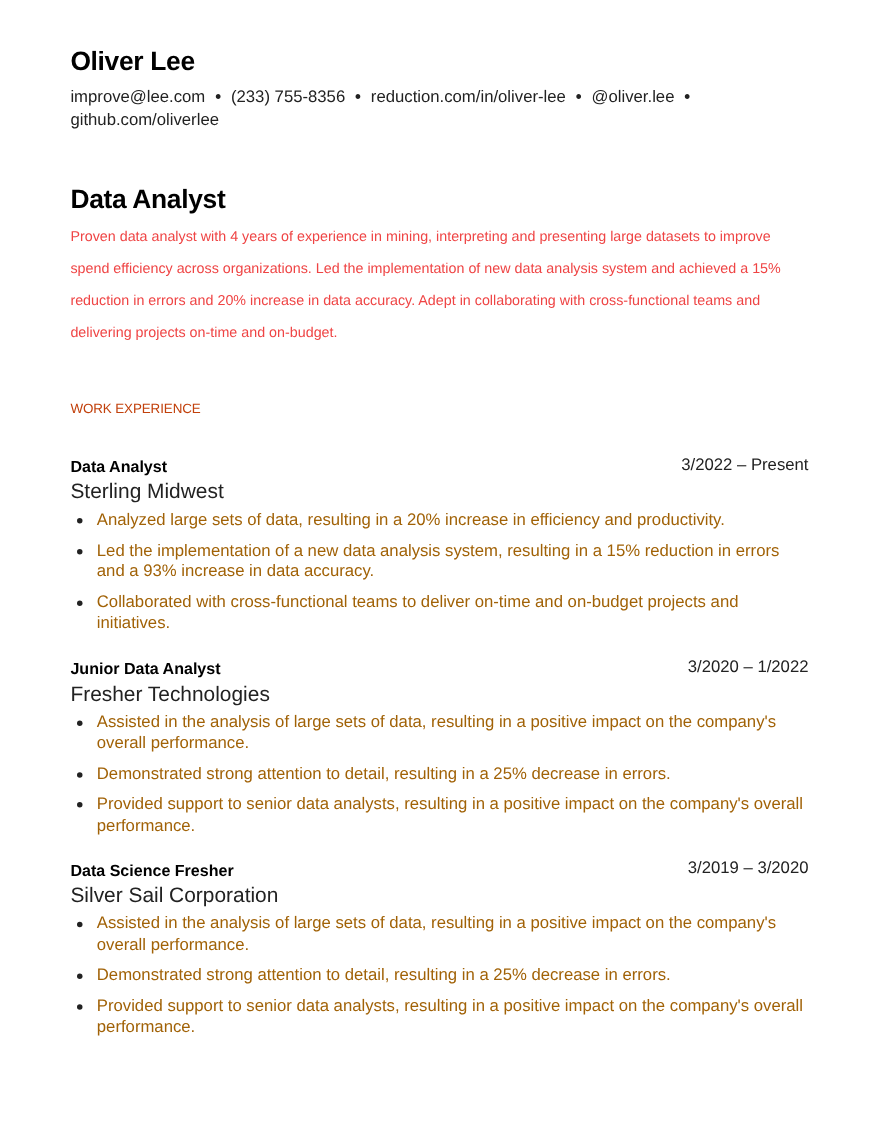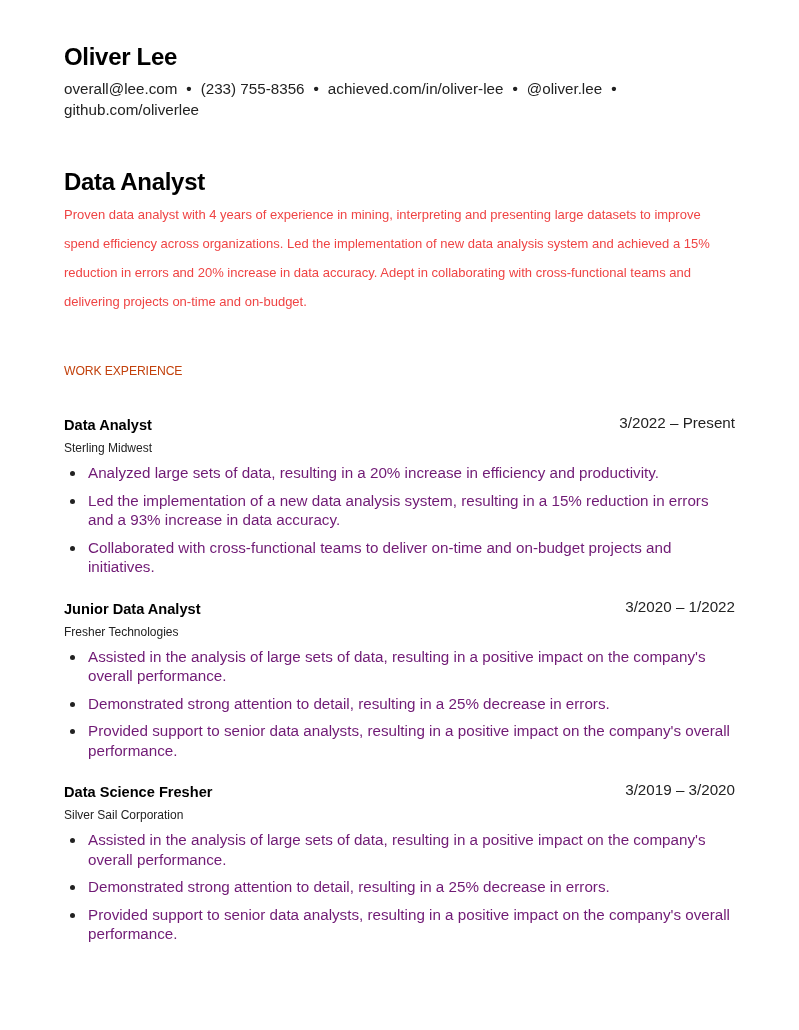--- a/index.html
+++ b/index.html
@@ -13,34 +13,34 @@
   .contacts { margin-top: 6px; font-size: 15.2px; line-height: 21px; color: #222; }
   .contacts .sep { display: inline-block; margin: 0 9px; font-weight: 700; }
   .title { font-size: 24px; font-weight: 700; letter-spacing: -0.3px; margin: 47px 0 0 0; line-height: 30px; color: #000; }
   .summary { margin-top: 3px; font-size: 13px; line-height: 29px; color: #ef4444; }
   .section-label { margin-top: 47px; font-size: 12.2px; letter-spacing: -0.1px; color: #c2410c; text-transform: uppercase; line-height: 16px; }
   .job { margin-top: 36px; }
   .job + .job { margin-top: 22px; }
   .job-head { display: flex; justify-content: space-between; align-items: baseline; }
   .job-role { font-size: 14.6px; font-weight: 700; color: #000; line-height: 20px; }
   .job-dates { font-size: 15.2px; color: #222; line-height: 18px; position: relative; top: -2px; }
-  .job-company { font-size: 12px; color: #222; line-height: 20px; margin-top: 3px; }
+  .job-company { font-size: 19px; color: #222; line-height: 20px; margin-top: 3px; }
   .bullets { list-style: none; margin: 5px 0 0 0; padding: 0; }
-  .bullets li { position: relative; padding-left: 24px; font-size: 15.2px; line-height: 19.5px; color: #701a75; margin-bottom: 8px; }
+  .bullets li { position: relative; padding-left: 24px; font-size: 15.2px; line-height: 19.5px; color: #a16207; margin-bottom: 8px; }
   .bullets li .dot { position: absolute; left: 6px; top: 8px; width: 5px; height: 5px; border-radius: 50%; background: #222; }
 </style>
 </head>
 <body>
 
 <div class="page">
 
   <h1 class="name">Oliver Lee</h1>
 
   <div class="contacts">
-    <span>overall@lee.com</span><span class="sep">•</span><span>(233) 755-8356</span><span class="sep">•</span><span>achieved.com/in/oliver-lee</span><span class="sep">•</span><span>@oliver.lee</span><span class="sep">•</span><br><span>github.com/oliverlee</span>
+    <span>improve@lee.com</span><span class="sep">•</span><span>(233) 755-8356</span><span class="sep">•</span><span>reduction.com/in/oliver-lee</span><span class="sep">•</span><span>@oliver.lee</span><span class="sep">•</span><br><span>github.com/oliverlee</span>
   </div>
 
   <h2 class="title">Data Analyst</h2>
   <p class="summary" style="margin-bottom:0;">Proven data analyst with 4 years of experience in mining, interpreting and presenting large datasets to improve spend efficiency across organizations. Led the implementation of new data analysis system and achieved a 15% reduction in errors and 20% increase in data accuracy. Adept in collaborating with cross-functional teams and delivering projects on-time and on-budget.</p>
 
   <div class="section-label">WORK EXPERIENCE</div>
 
   <div class="job">
     <div class="job-head">
       <span class="job-role">Data Analyst</span>

